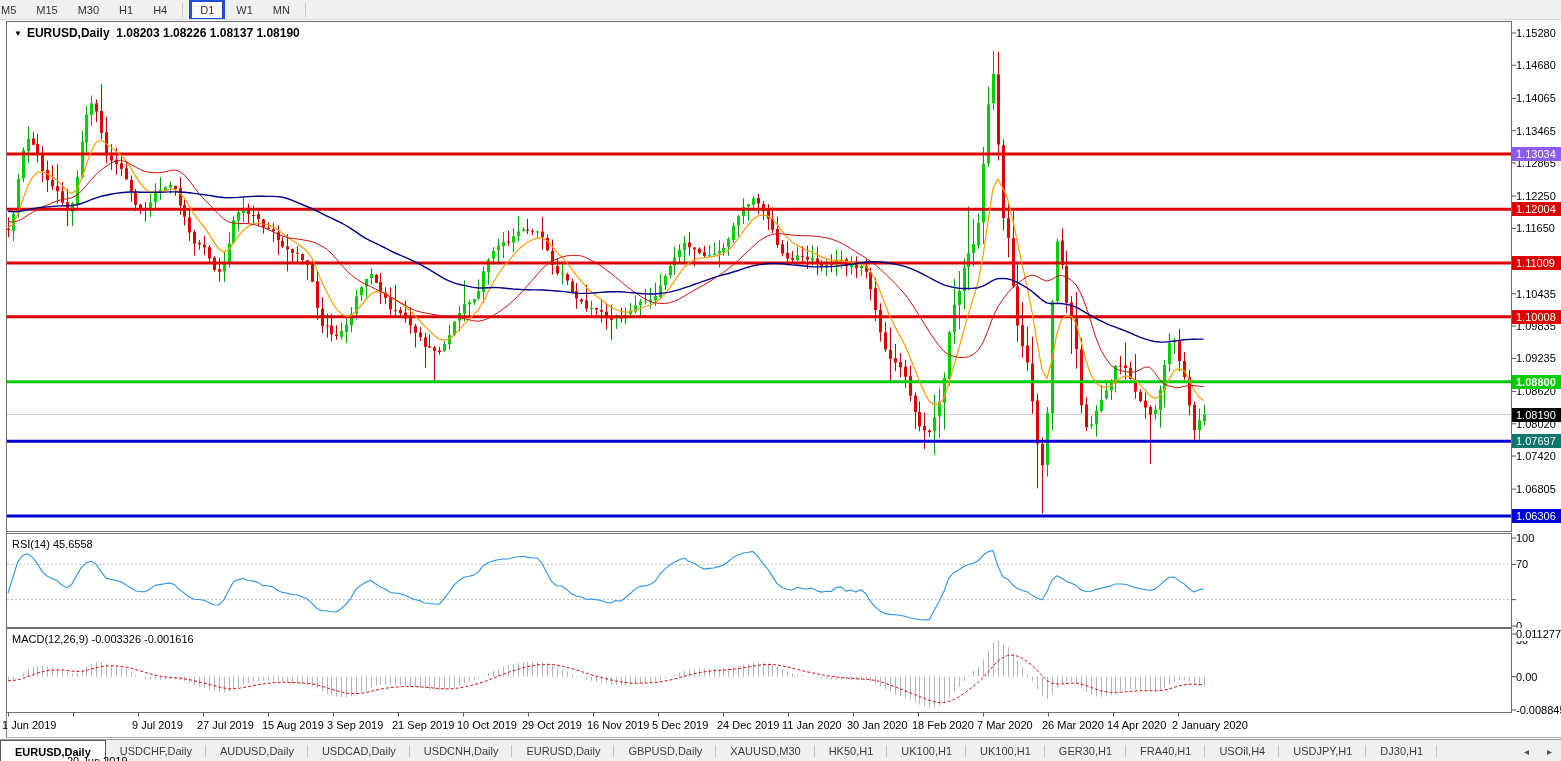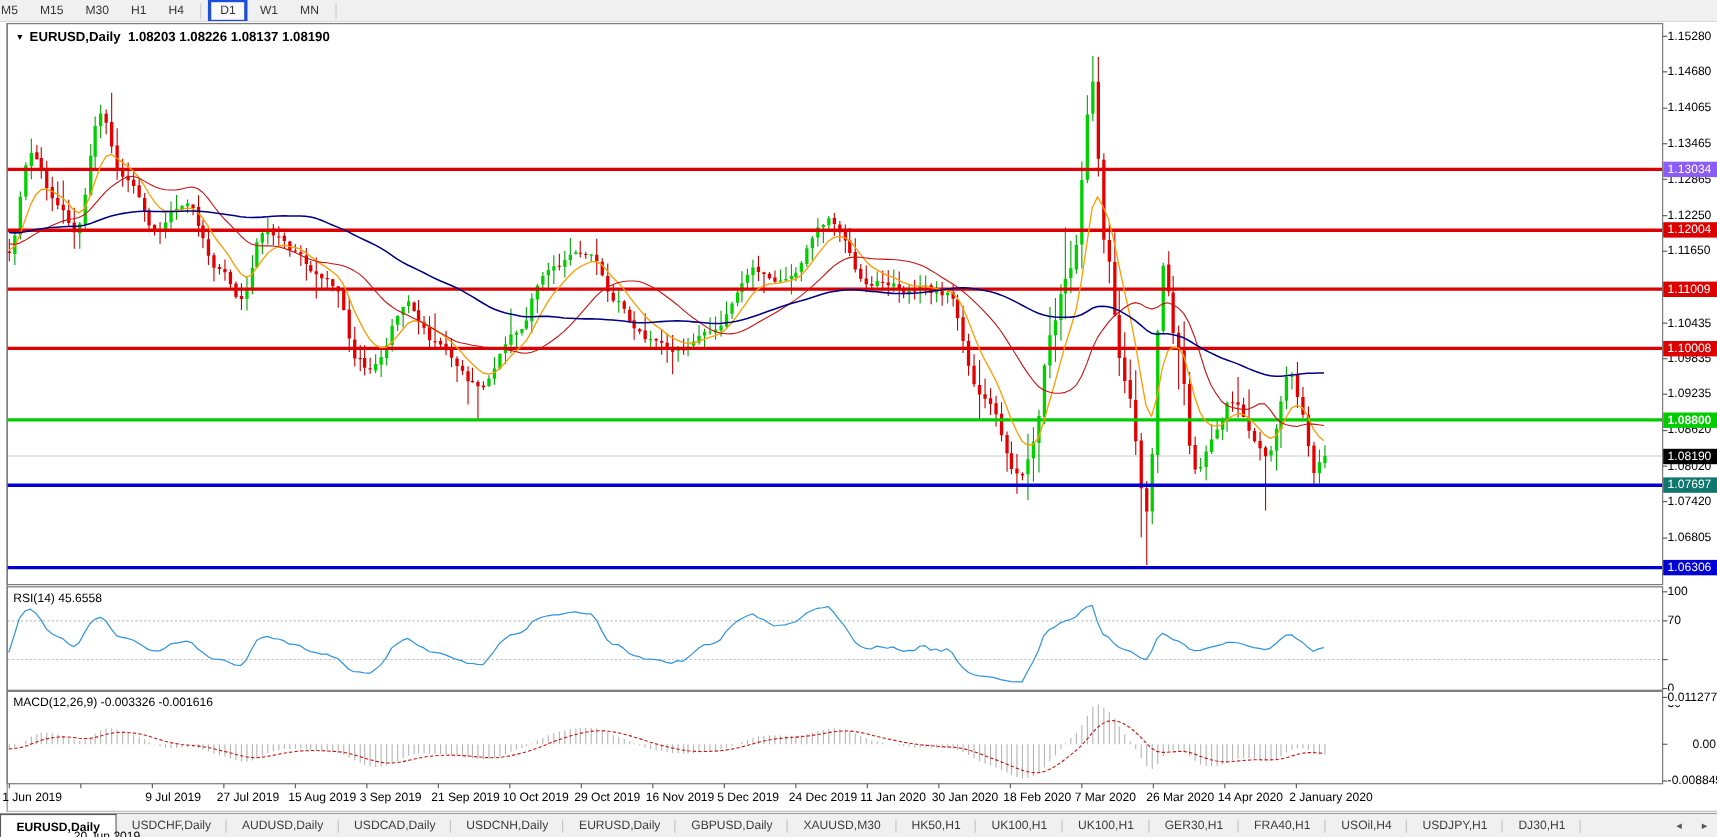--- a/index.html
+++ b/index.html
@@ -168,21 +168,21 @@
     <div class="ax-label" style="top: 352px;">1.09235</div>
     <div class="ax-label" style="top: 385px;">1.08620</div>
     <div class="ax-label" style="top: 418px;">1.08020</div>
     <div class="ax-label" style="top: 450px;">1.07420</div>
     <div class="ax-label" style="top: 483px;">1.06805</div>
     <div class="ax-label" style="top: 532px;">100</div>
     <div class="ax-label" style="top: 558px;">70</div>
     <div class="ax-label" style="top: 594px; margin-top: 40px;">30</div>
     <div class="ax-label" style="top: 620px;">0</div>
     <div class="ax-label" style="top: 628px;">0.011277</div>
-    <div class="ax-label" style="top: 671px; text-align: right;">0.00</div>
+    <div class="ax-label" style="top: 671px;">0.00</div>
     <div class="ax-label" style="top: 704px;">-0.008845</div>
     <div class="price-tag" style="background: #8b5cf6; top: 147px;">1.13034</div>
     <div class="price-tag" style="background: rgb(221, 0, 0); top: 202px;">1.12004</div>
     <div class="price-tag" style="background: rgb(221, 0, 0); top: 256px;">1.11009</div>
     <div class="price-tag" style="background: rgb(221, 0, 0); top: 310px;">1.10008</div>
     <div class="price-tag" style="background: rgb(0, 204, 0); top: 375px; font-weight: bold;">1.08800</div>
     <div class="price-tag" style="background: #0f766e; top: 434px;">1.07697</div>
     <div class="price-tag" style="background: rgb(0, 0, 214); top: 509px;">1.06306</div>
     <div class="price-tag" style="background: rgb(0, 0, 0); top: 408px;">1.08190</div>
     <div class="date-label" style="left: 2px;">1 Jun 2019</div>

